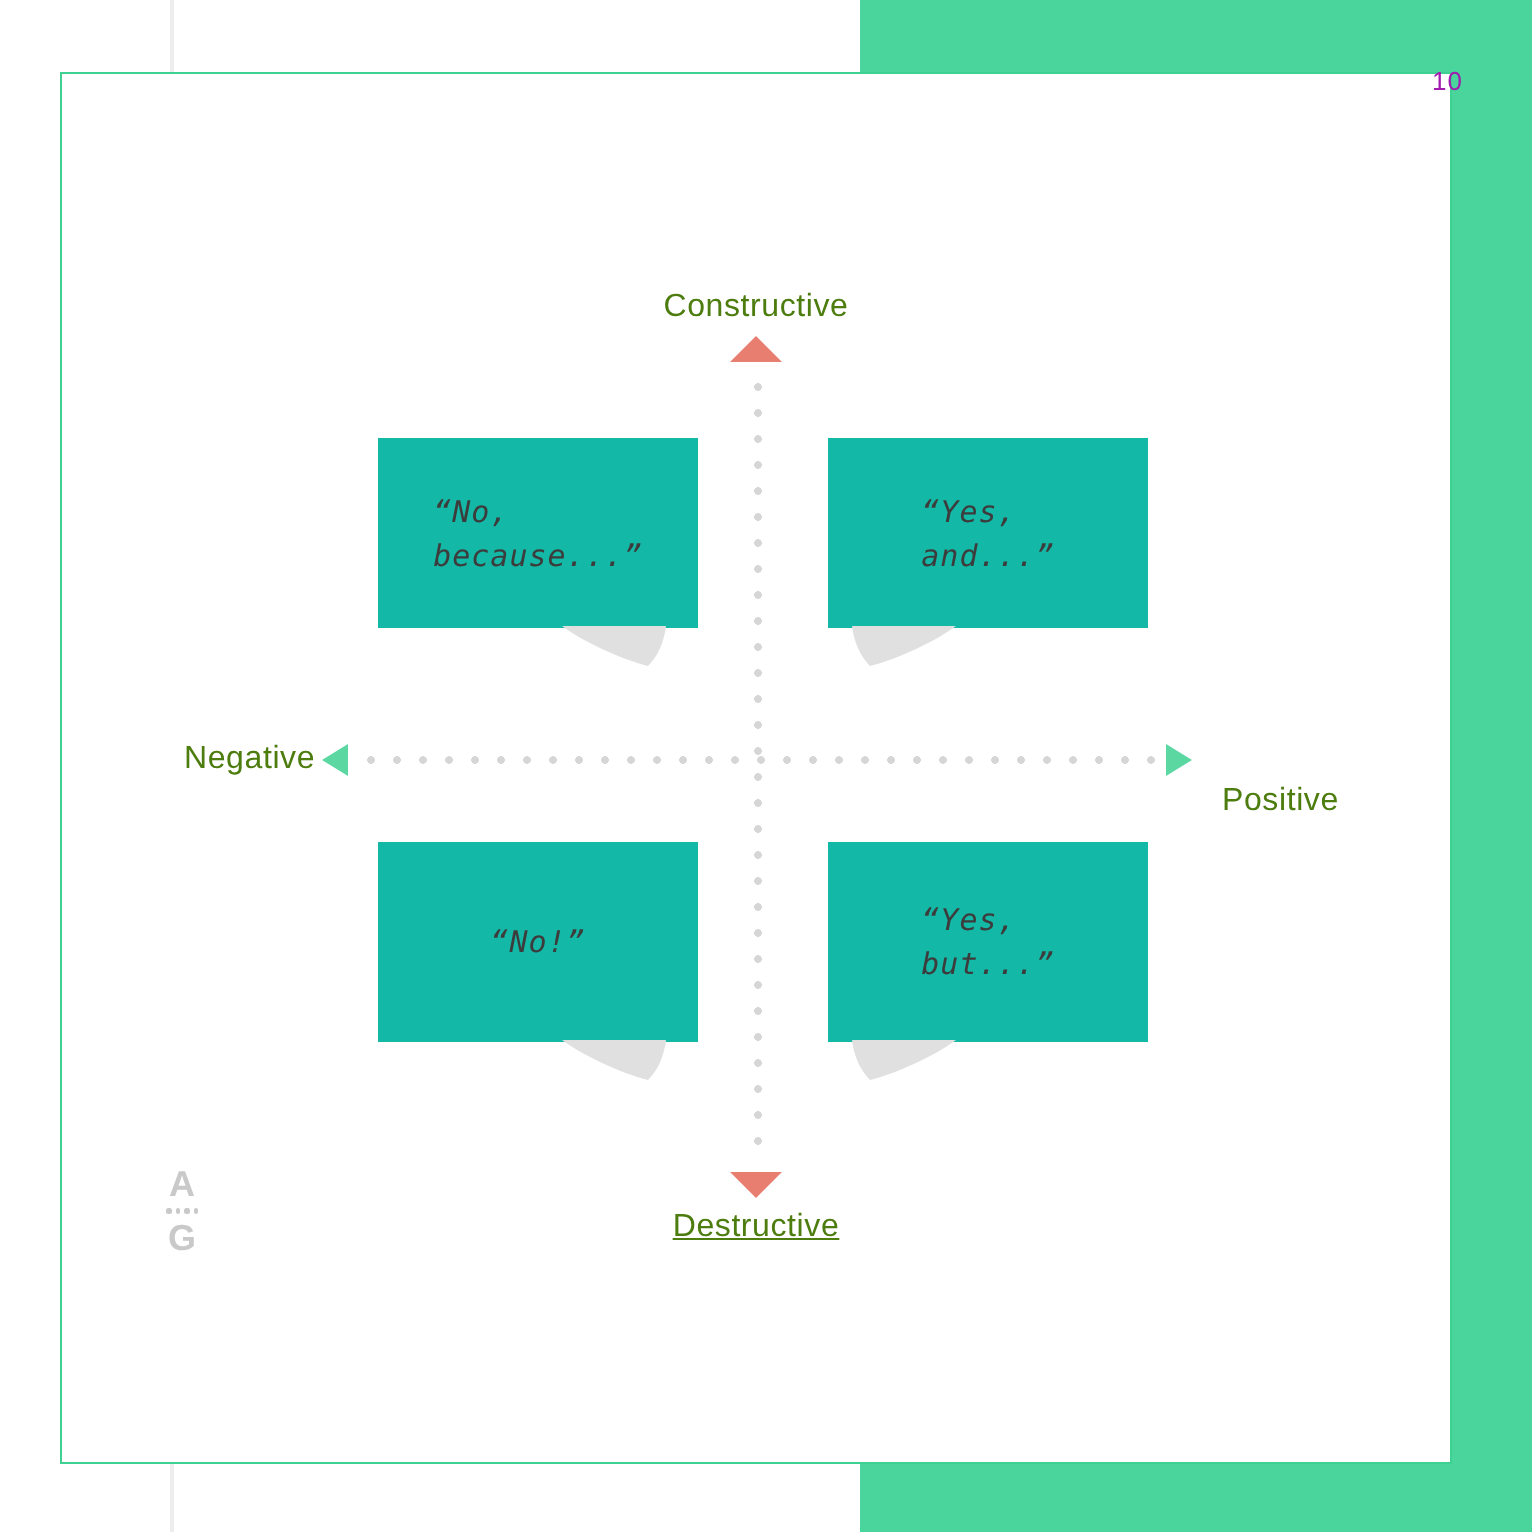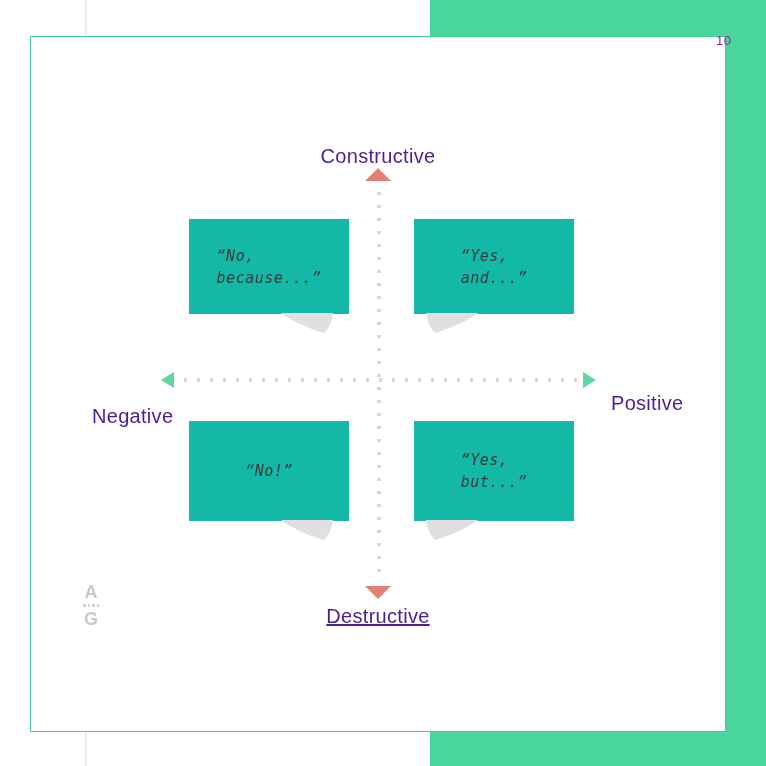--- a/index.html
+++ b/index.html
@@ -5,24 +5,24 @@
   html,body{margin:0;padding:0;background:#fff;}
   .stage{position:relative;width:766px;height:766px;overflow:hidden;
          font-family:"Liberation Sans",sans-serif;background:#ffffff;}
   .bg-green{position:absolute;left:430px;top:0;width:336px;height:766px;z-index:1;}
   .faint-line{position:absolute;left:85px;top:0;width:2px;height:766px;background:#ededed;z-index:1;}
   .card{position:absolute;left:30px;top:36px;width:694px;height:694px;background:#ffffff;
         border:1px solid #3fd192;z-index:2;}
   .watermark{position:absolute;left:716px;top:33px;z-index:3;font-size:13px;color:#a21caf;
              letter-spacing:0.5px;}
   
-  .axis-label{position:absolute;color:#4c1d95;font-size:20px;letter-spacing:0.3px;}
+  .axis-label{position:absolute;color:#4d7c0f;font-size:16px;letter-spacing:0.3px;}
   .lbl-top{top:108px;left:50%;transform:translateX(-50%);}
   .lbl-bottom{top:568px;left:50%;transform:translateX(-50%);text-decoration:underline;}
-  .lbl-left{top:334px;left:61px;margin-top:34px;}
+  .lbl-left{top:334px;left:61px;}
   .lbl-right{top:334px;left:580px;margin-top:21px;}
   
   .arrow{position:absolute;width:0;height:0;}
   .arrow-up{left:50%;transform:translateX(-50%);top:131px;
             border-left:13px solid transparent;border-right:13px solid transparent;
             border-bottom:13px solid #e87e70;}
   .arrow-down{left:50%;transform:translateX(-50%);top:549px;
               border-left:13px solid transparent;border-right:13px solid transparent;
               border-top:13px solid #e87e70;}
   .arrow-left{left:130px;top:335px;

